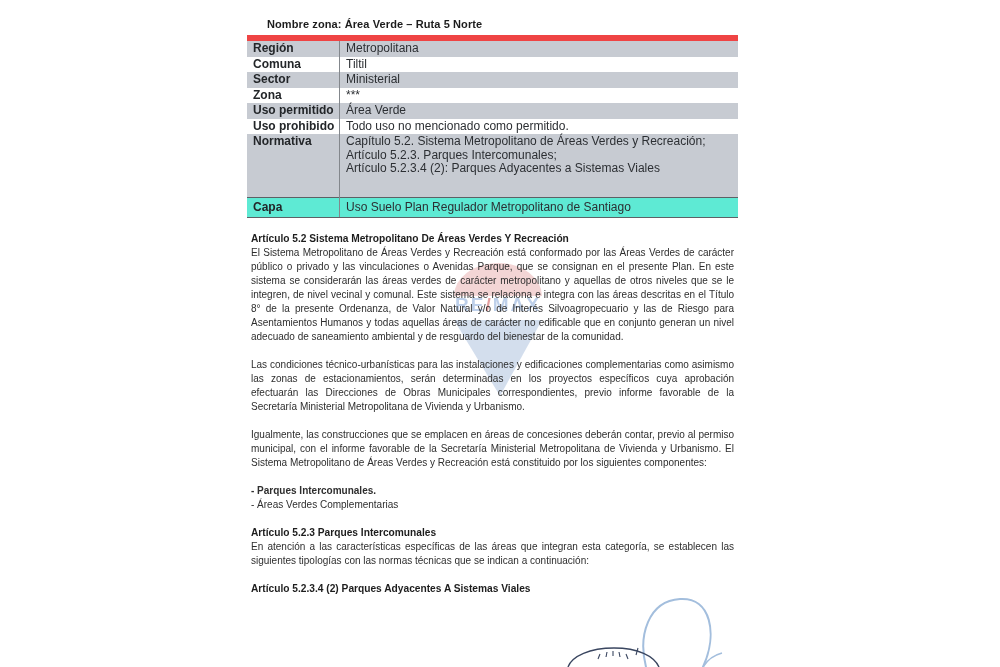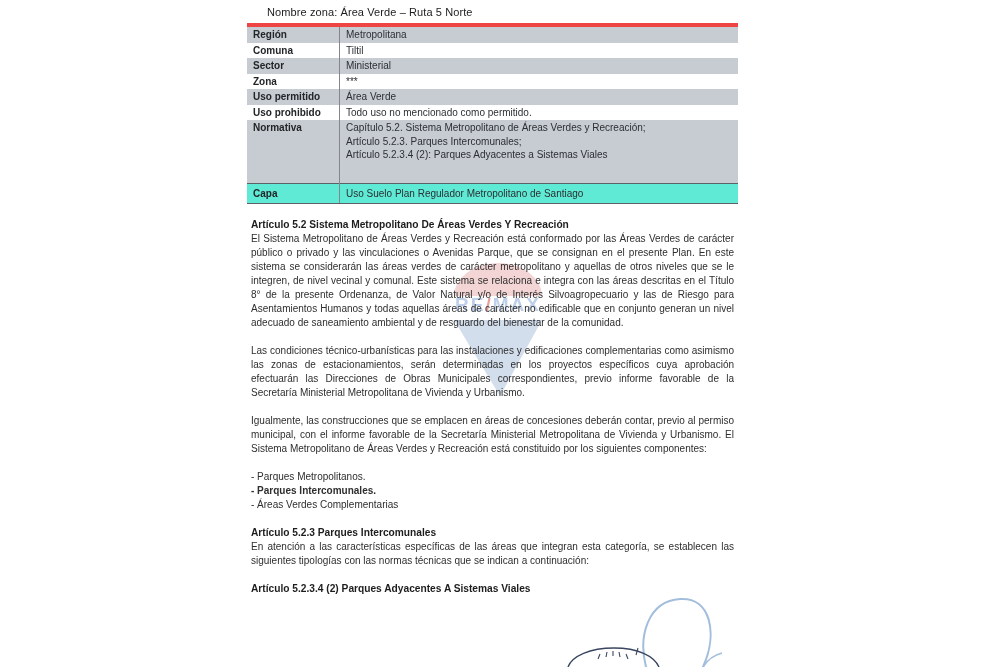--- a/index.html
+++ b/index.html
@@ -7,27 +7,27 @@
     width:1000px;height:667px;background:#ffffff;overflow:hidden;
     font-family:"Liberation Sans", sans-serif;
     -webkit-font-smoothing:antialiased;
   }
   .page{position:relative;width:1000px;height:667px;background:#fff;}
   .doc{
     position:absolute;left:247px;top:5px;width:491px;
     color:#2e2e2e;font-size:10px;line-height:14px;
   }
   .doc-title{
-    font-size:11px;font-weight:normal;color:#1c1c1c;
-    margin:0 0 4px 0;letter-spacing:0.1px;padding-left:20px;
+    font-size:11px;font-weight:bold;color:#1c1c1c;
+    margin:12px 0 4px 0;letter-spacing:0.1px;padding-left:20px;
   }
   table.zone-table{
     width:100%;border-collapse:collapse;table-layout:fixed;
-    border-top:4px solid #ef4444;
-    font-size:10px;line-height:13.5px;color:#2c2f33;
+    border-top:6px solid #ef4444;
+    font-size:12px;line-height:13.5px;color:#2c2f33;
   }
   table.zone-table td{padding:1px 4px 1px 6px;vertical-align:top;}
   td.lbl{width:82px;font-weight:bold;border-right:1px solid #83878c;color:#232629;}
   td.val{padding-left:9px;}
   tr.shade td{background:#c7cbd2;}
   tr.row-normativa td{padding-bottom:21px;}
   tr.row-capa td{
     border-top:1px solid #5d6166;border-bottom:1px solid #5d6166;
     padding-top:3px;padding-bottom:3px;background:#5eead4;
   }
@@ -107,21 +107,20 @@
         </tr>
       </tbody>
     </table>
 
     <div class="sec-block">
       <div class="sec-heading">Artículo 5.2 Sistema Metropolitano De Áreas Verdes Y Recreación</div>
       <p class="para first">El Sistema Metropolitano de Áreas Verdes y Recreación está conformado por las Áreas Verdes de carácter público o privado y las vinculaciones o Avenidas Parque, que se consignan en el presente Plan. En este sistema se considerarán las áreas verdes de carácter metropolitano y aquellas de otros niveles que se le integren, de nivel vecinal y comunal. Este sistema se relaciona e integra con las áreas descritas en el Título 8° de la presente Ordenanza, de Valor Natural y/o de Interés Silvoagropecuario y las de Riesgo para Asentamientos Humanos y todas aquellas áreas de carácter no edificable que en conjunto generan un nivel adecuado de saneamiento ambiental y de resguardo del bienestar de la comunidad.</p>
       <p class="para">Las condiciones técnico-urbanísticas para las instalaciones y edificaciones complementarias como asimismo las zonas de estacionamientos, serán determinadas en los proyectos específicos cuya aprobación efectuarán las Direcciones de Obras Municipales correspondientes, previo informe favorable de la Secretaría Ministerial Metropolitana de Vivienda y Urbanismo.</p>
       <p class="para">Igualmente, las construcciones que se emplacen en áreas de concesiones deberán contar, previo al permiso municipal, con el informe favorable de la Secretaría Ministerial Metropolitana de Vivienda y Urbanismo. El Sistema Metropolitano de Áreas Verdes y Recreación está constituido por los siguientes componentes:</p>
       <div class="comp-list">
-        <div class="comp-item">- Parques Metropolitanos.</div>
         <div class="comp-item bold">- Parques Intercomunales.</div>
         <div class="comp-item">- Áreas Verdes Complementarias</div>
       </div>
     </div>
 
     <div class="sec-block">
       <div class="sec-heading">Artículo 5.2.3 Parques Intercomunales</div>
       <p class="para">En atención a las características específicas de las áreas que integran esta categoría, se establecen las siguientes tipologías con las normas técnicas que se indican a continuación:</p>
     </div>
 

